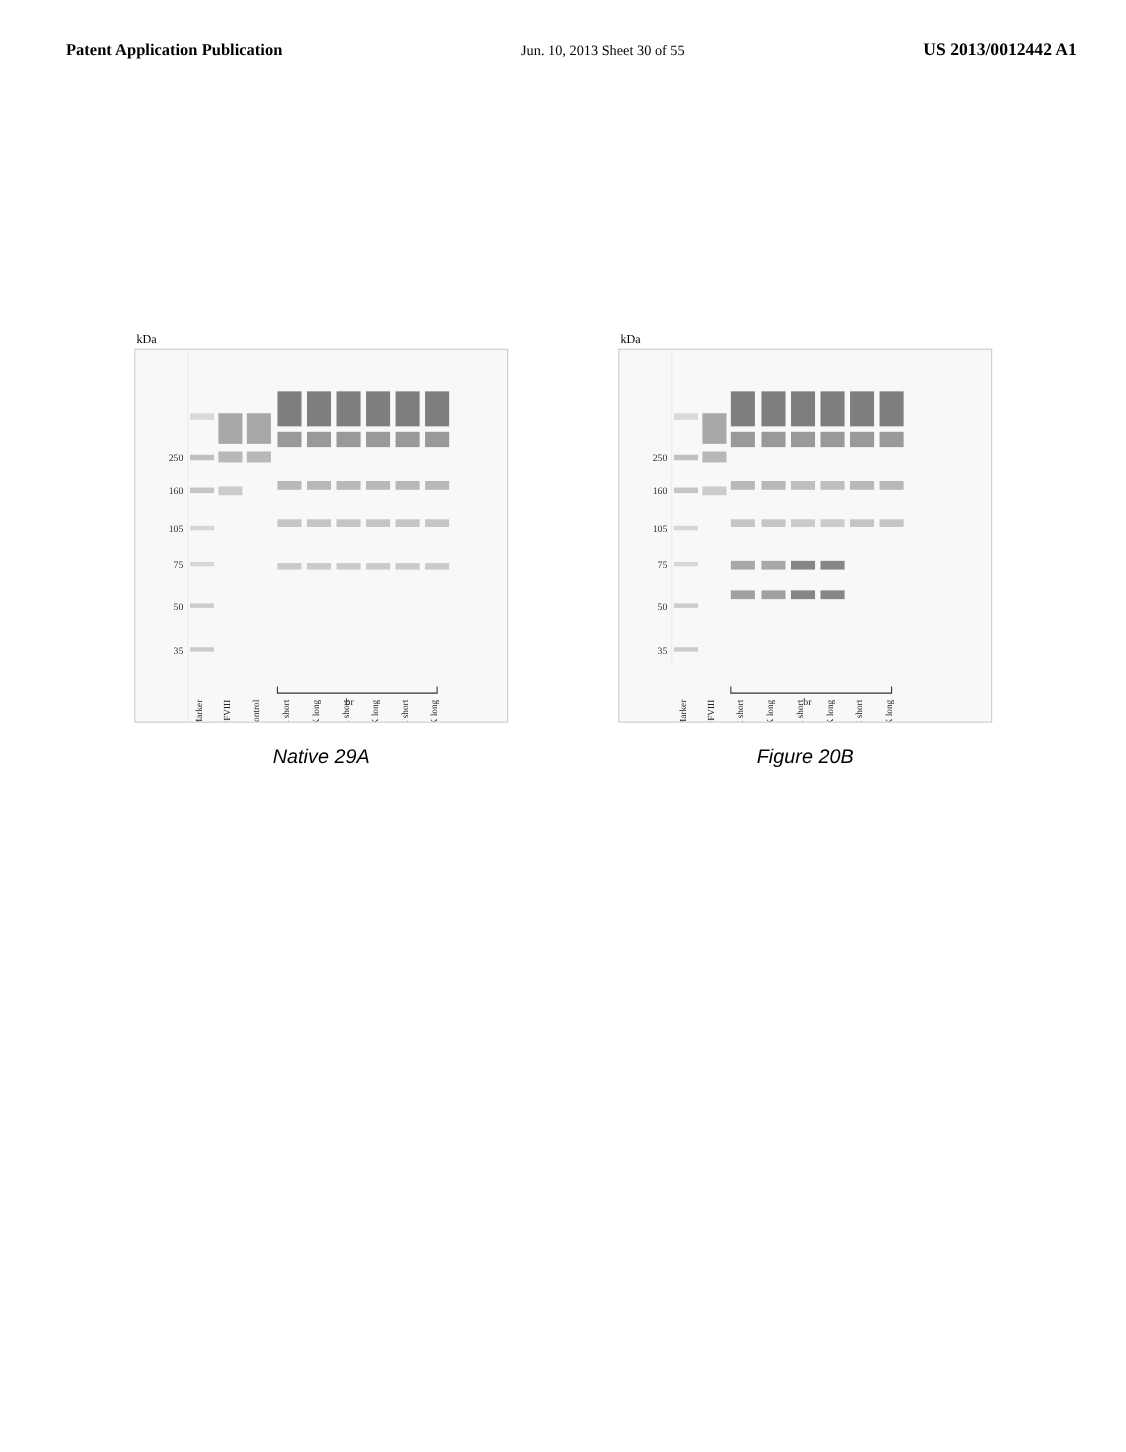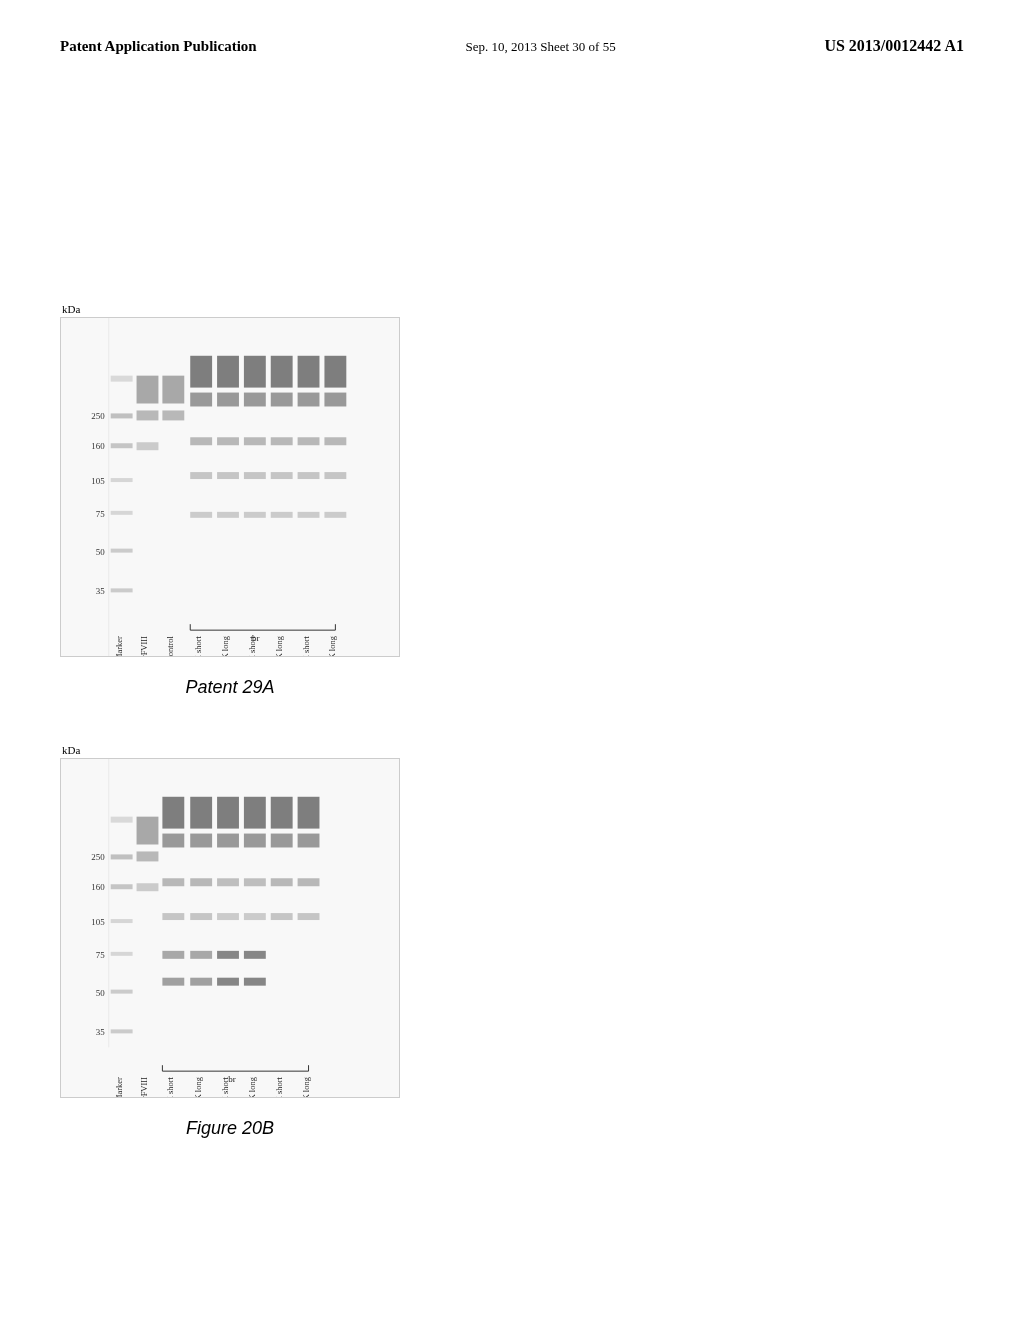--- a/index.html
+++ b/index.html
@@ -9,21 +9,21 @@
       background: #fff;
       font-family: 'Times New Roman', Times, serif;
       position: relative;
       overflow: hidden;
     }
 
     .page-header {
       display: flex;
       justify-content: space-between;
       align-items: baseline;
-      padding: 36px 60px 0 60px;
+      padding: 36px 45px 0 60px;
       font-size: 14px;
     }
 
     .header-left {
       font-weight: bold;
       font-size: 15px;
       line-height: 1.4;
     }
 
     .header-middle {
@@ -35,21 +35,20 @@
       font-size: 16px;
       font-weight: bold;
     }
 
     .figures-container {
       display: flex;
       justify-content: center;
       gap: 60px;
       padding: 260px 40px 0 40px;
       align-items: flex-start;
-      flex-direction: column;
     }
 
     .gel-figure {
       display: flex;
       flex-direction: column;
       align-items: center;
       width: 380px;
     }
 
     .figure-caption {
@@ -64,21 +63,21 @@
     .gel-svg {
       width: 340px;
       height: 340px;
     }
   </style>
 </head>
 <body>
 
 <div class="page-header">
   <div class="header-left">Patent Application Publication</div>
-  <div class="header-middle">Sep. 10, 2013   Sheet 30 of 55</div>
+  <div class="header-middle">Jun. 10, 2013   Sheet 30 of 55</div>
   <div class="header-right">US 2013/0012442 A1</div>
 </div>
 
 <div class="figures-container">
 
   <div class="gel-figure">
     <div style="position:relative; width:340px;">
       
       <div style="position:absolute; top:-14px; left:2px; font-size:11px; font-weight:normal;">kDa</div>
       
@@ -162,21 +161,21 @@
         <text transform="translate(249,320) rotate(-90)" font-size="8.5" fill="#222" text-anchor="end">Lys 60K short</text>
 
         <text transform="translate(276,320) rotate(-90)" font-size="8.5" fill="#222" text-anchor="end">Lys 60K long</text>
 
         <path d="M130,308 L130,314 L276,314 L276,308" stroke="#333" stroke-width="1" fill="none"></path>
 
         <text x="196" y="325" font-size="9" text-anchor="middle" fill="#222">br</text>
       </svg>
     </div>
 
-    <div class="figure-caption">Patent 29A</div>
+    <div class="figure-caption">Native 29A</div>
   </div>
 
   <div class="gel-figure">
     <div style="position:relative; width:340px;">
       
       <div style="position:absolute; top:-14px; left:2px; font-size:11px; font-weight:normal;">kDa</div>
       
       
       <svg class="gel-svg" viewBox="0 0 340 340" style="border:1px solid #ccc; background:#f8f8f8;">
 

